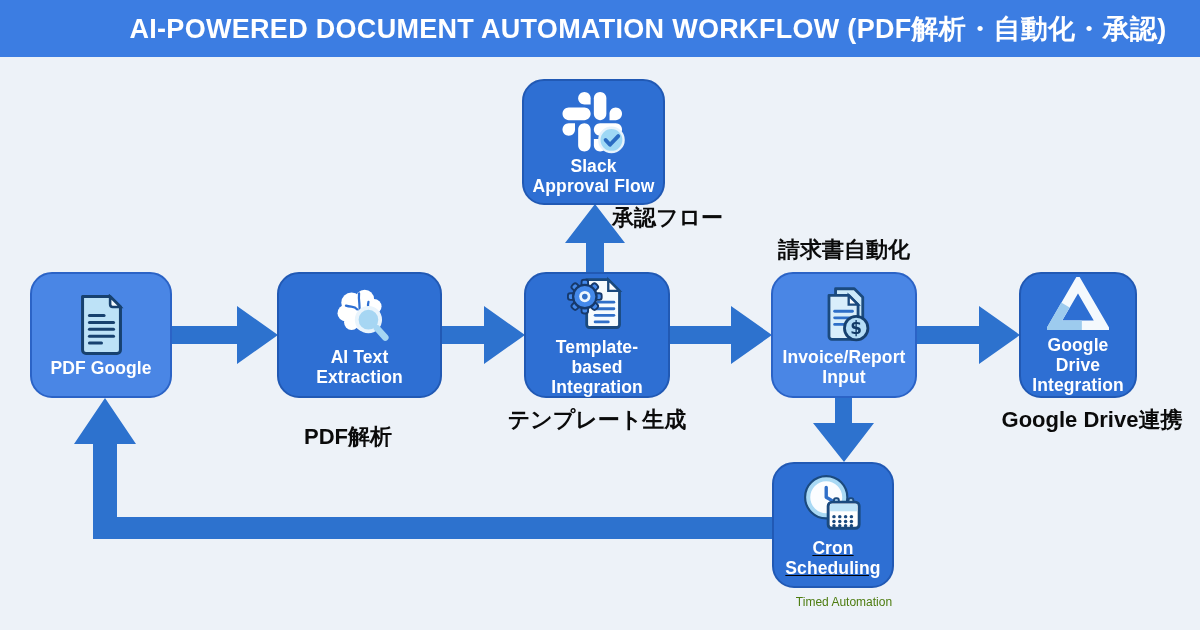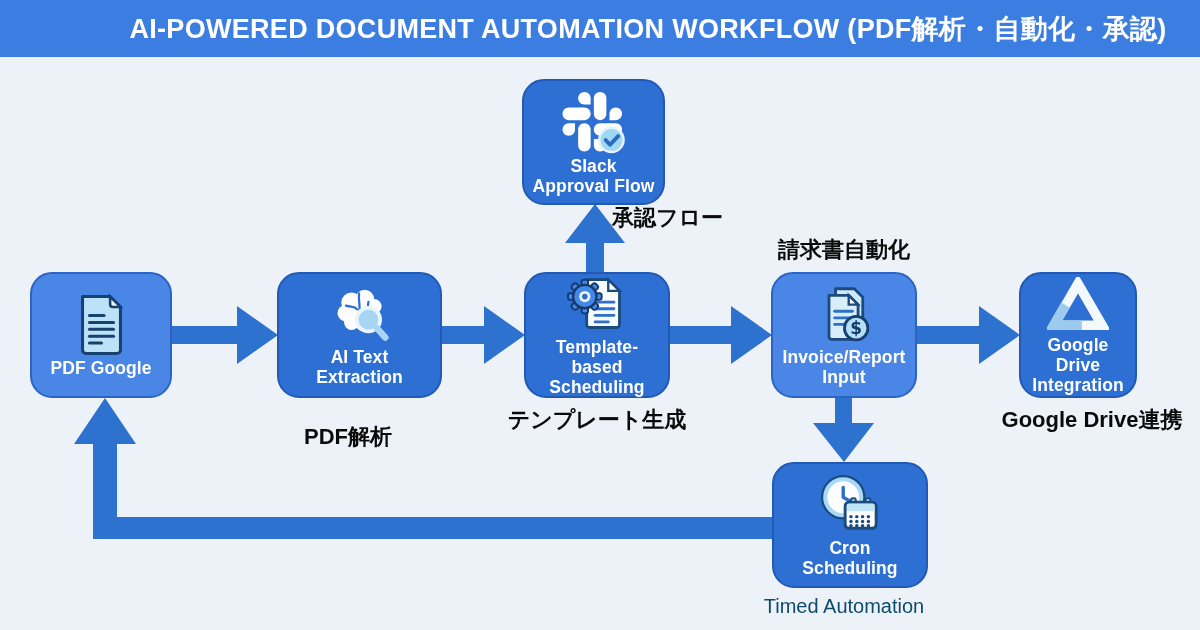--- a/index.html
+++ b/index.html
@@ -32,34 +32,34 @@
     color:#ffffff;font-weight:700;font-size:17.5px;line-height:1.14;
     text-align:center;letter-spacing:.1px;
   }
   
   .n-pdf     {left:30px;  top:272px; width:142px;}
   .n-ai      {left:277px; top:272px; width:165px;}
   .n-template{left:524px; top:272px; width:146px;}
   .n-invoice {left:771px; top:272px; width:146px;}
   .n-gdrive  {left:1019px;top:272px; width:118px;}
   .n-slack   {left:522px; top:79px;  width:143px;}
-  .n-cron    {left:772px; top:462px; width:156px;}
+  .n-cron    {left:772px; top:462px; width:122px;text-decoration:underline;}
   
   .jp{
     position:absolute;width:220px;text-align:center;color:#0b0b0b;
     font-weight:800;font-size:22px;letter-spacing:0px;white-space:nowrap;
   }
   .a-pdf-kaiseki {left:238px; top:405px;margin-top:17px;}
   .a-template-jp {left:487px; top:405px;}
   .a-invoice-jp  {left:734px; top:235px;}
   .a-gdrive-jp   {left:982px; top:405px;}
   .a-approval-jp {left:612px; top:203px; text-align:left;}
   .a-timed{
     position:absolute;left:734px;top:595px;width:220px;text-align:center;
-    color:#0c4a6e;font-weight:500;font-size:20px;
+    color:#4d7c0f;font-weight:500;font-size:12px;
   }
 </style>
 </head>
 <body>
 
 <div class="stage">
 
   <div class="header">
     <div class="title">AI-POWERED DOCUMENT AUTOMATION WORKFLOW (PDF解析・自動化・承認)</div>
   </div>
@@ -133,21 +133,21 @@
             <rect x="-3.5" y="-18" width="7" height="36" rx="2.5" transform="rotate(45)"></rect>
             <rect x="-3.5" y="-18" width="7" height="36" rx="2.5" transform="rotate(90)"></rect>
             <rect x="-3.5" y="-18" width="7" height="36" rx="2.5" transform="rotate(135)"></rect>
           </g>
           <circle r="12.5" fill="#4489ea" stroke="#16396b" stroke-width="2.5"></circle>
           <circle r="6" fill="#edf6fd"></circle>
           <circle r="3" fill="#2f6fc8"></circle>
         </g>
       </svg>
     </div>
-    <div class="label">Template-based Scheduling</div>
+    <div class="label">Template-based Integration</div>
   </div>
 
   <div class="node light n-invoice">
     <div class="icon">
       <svg width="60" height="60" viewBox="0 0 64 64">
         <path d="M23,4 h20 l9,9 v32 h-29 z" fill="#cdeafa" stroke="#1b4a7e" stroke-width="3" stroke-linejoin="round"></path>
         <path d="M16,11 h21 l10,10 v34 a3,3 0 0 1 -3,3 H19 a3,3 0 0 1 -3,-3 z" fill="#d9eefb" stroke="#1b4a7e" stroke-width="3" stroke-linejoin="round"></path>
         <path d="M37,11 l10,10 h-10 z" fill="#ffffff" stroke="#1b4a7e" stroke-width="2.5"></path>
         <g stroke="#2f6fc8" stroke-width="3" stroke-linecap="round">
           <line x1="22" y1="28" x2="41" y2="28"></line>

